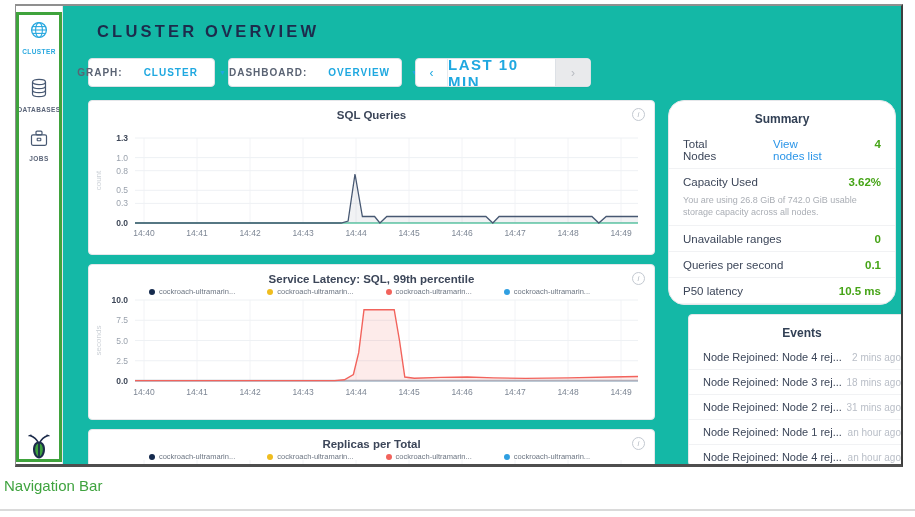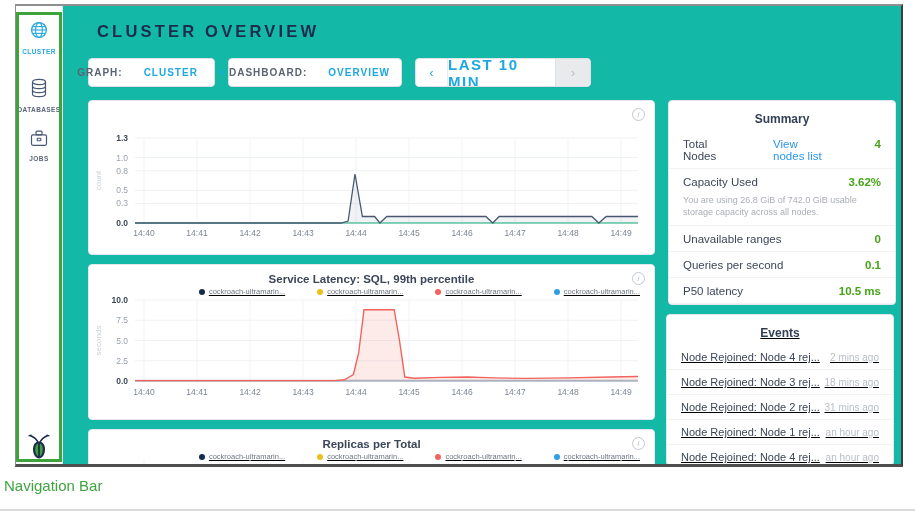--- a/index.html
+++ b/index.html
@@ -34,21 +34,21 @@
              border-right:1px solid #e7eaee;font-size:12px;cursor:pointer;}
   .time-label{flex:1;display:flex;align-items:center;justify-content:center;color:#1fa8e0;font-size:15px;
               font-weight:bold;letter-spacing:1.5px;cursor:pointer;}
   .time-next{width:34px;display:flex;align-items:center;justify-content:center;background:#e9eaec;
              color:#b7bbc1;font-size:12px;border-left:1px solid #dde1e6;}
   
   .panel{position:absolute;background:#fff;border:1px solid #e5e7ea;border-radius:4px;box-sizing:border-box;overflow:hidden;}
   .chart-title{position:absolute;top:8px;left:0;right:0;text-align:center;font-size:11.5px;font-weight:bold;color:#3c4659;}
   .info{position:absolute;top:7px;right:9px;width:11px;height:11px;border:1px solid #c3c9d1;border-radius:50%;
         color:#b6bcc4;font-size:8px;line-height:11px;text-align:center;font-style:italic;cursor:pointer;}
-  .legend{position:absolute;top:22px;left:10px;right:14px;display:flex;justify-content:flex-end;gap:32px;text-decoration:underline;}
+  .legend{position:absolute;top:22px;left:10px;right:14px;display:flex;justify-content:center;gap:32px;}
   .leg-item{display:flex;align-items:center;gap:4px;font-size:7.5px;color:#6d7683;cursor:pointer;}
   .leg-dot{width:6px;height:6px;border-radius:50%;flex:none;}
   svg.chart{position:absolute;left:0;top:0;}
   .xt{font-size:8.5px;fill:#7d8694;}
   .yt{font-size:8.5px;fill:#9aa2ad;}
   .yt-edge{font-size:8.5px;fill:#3e4758;font-weight:bold;}
   .yunit{font-size:8px;fill:#ccd1d7;}
   
   .side-title{text-align:center;font-size:12px;font-weight:bold;color:#324055;padding:11px 0 5px;}
   .srow{display:flex;justify-content:space-between;align-items:baseline;padding:7px 14px 6px;border-top:1px solid #f1f2f4;}
@@ -130,20 +130,21 @@
         <span class="caret">▼</span>
       </div>
       <div class="time-group">
         <span class="time-prev">‹</span>
         <span class="time-label">LAST 10 MIN</span>
         <span class="time-next">›</span>
       </div>
     </div>
 
     <div class="panel" style="left:26px;top:94px;width:567px;height:155px;">
+      <div class="chart-title">SQL Queries</div>
       <span class="info">i</span>
       <svg class="chart" width="565" height="153">
           <line x1="55.010537407797685" x2="55.010537407797685" y1="37" y2="122" stroke="#f2f3f6" stroke-width="1"></line>
           <line x1="108.01369863013699" x2="108.01369863013699" y1="37" y2="122" stroke="#f2f3f6" stroke-width="1"></line>
           <line x1="161.01685985247627" x2="161.01685985247627" y1="37" y2="122" stroke="#f2f3f6" stroke-width="1"></line>
           <line x1="214.0200210748156" x2="214.0200210748156" y1="37" y2="122" stroke="#f2f3f6" stroke-width="1"></line>
           <line x1="267.0231822971549" x2="267.0231822971549" y1="37" y2="122" stroke="#f2f3f6" stroke-width="1"></line>
           <line x1="320.0263435194942" x2="320.0263435194942" y1="37" y2="122" stroke="#f2f3f6" stroke-width="1"></line>
           <line x1="373.0295047418335" x2="373.0295047418335" y1="37" y2="122" stroke="#f2f3f6" stroke-width="1"></line>
           <line x1="426.0326659641728" x2="426.0326659641728" y1="37" y2="122" stroke="#f2f3f6" stroke-width="1"></line>
@@ -282,21 +283,21 @@
           <text x="214.0200210748156" y="204" text-anchor="middle" class="xt">14:43</text>
           <text x="267.0231822971549" y="204" text-anchor="middle" class="xt">14:44</text>
           <text x="320.0263435194942" y="204" text-anchor="middle" class="xt">14:45</text>
           <text x="373.0295047418335" y="204" text-anchor="middle" class="xt">14:46</text>
           <text x="426.0326659641728" y="204" text-anchor="middle" class="xt">14:47</text>
           <text x="479.03582718651205" y="204" text-anchor="middle" class="xt">14:48</text>
           <text x="532.0389884088514" y="204" text-anchor="middle" class="xt">14:49</text>
         </svg>
     </div>
 
-    <div class="panel" style="left:606px;top:94px;width:228px;height:205px;">
+    <div class="panel" style="left:606px;top:94px;width:228px;height:205px;border-radius:16px;">
       <div class="side-title">Summary</div>
       <div class="srow" style="border-top:none;gap:46px;">
         <span class="srow-label">Total Nodes</span>
         <span class="srow-link">View nodes list</span>
         <span class="srow-value">4</span>
       </div>
       <div class="srow">
         <span class="srow-label">Capacity Used</span>
         <span class="srow-value">3.62%</span>
       </div>
@@ -312,21 +313,21 @@
       <div class="srow">
         <span class="srow-label">P50 latency</span>
         <span class="srow-value">10.5 ms</span>
       </div>
       <div class="srow">
         <span class="srow-label">P99 latency</span>
         <span class="srow-value">285.2 ms</span>
       </div>
     </div>
 
-    <div class="panel" style="left:604px;top:308px;width:228px;height:152px;text-decoration:underline;">
+    <div class="panel" style="left:626px;top:308px;width:228px;height:152px;">
       <div class="side-title">Events</div>
       <div class="erow" style="border-top:none;">
         <span class="erow-text">Node Rejoined: Node 4 rej...</span>
         <span class="erow-time">2 mins ago</span>
       </div>
       <div class="erow">
         <span class="erow-text">Node Rejoined: Node 3 rej...</span>
         <span class="erow-time">18 mins ago</span>
       </div>
       <div class="erow">

